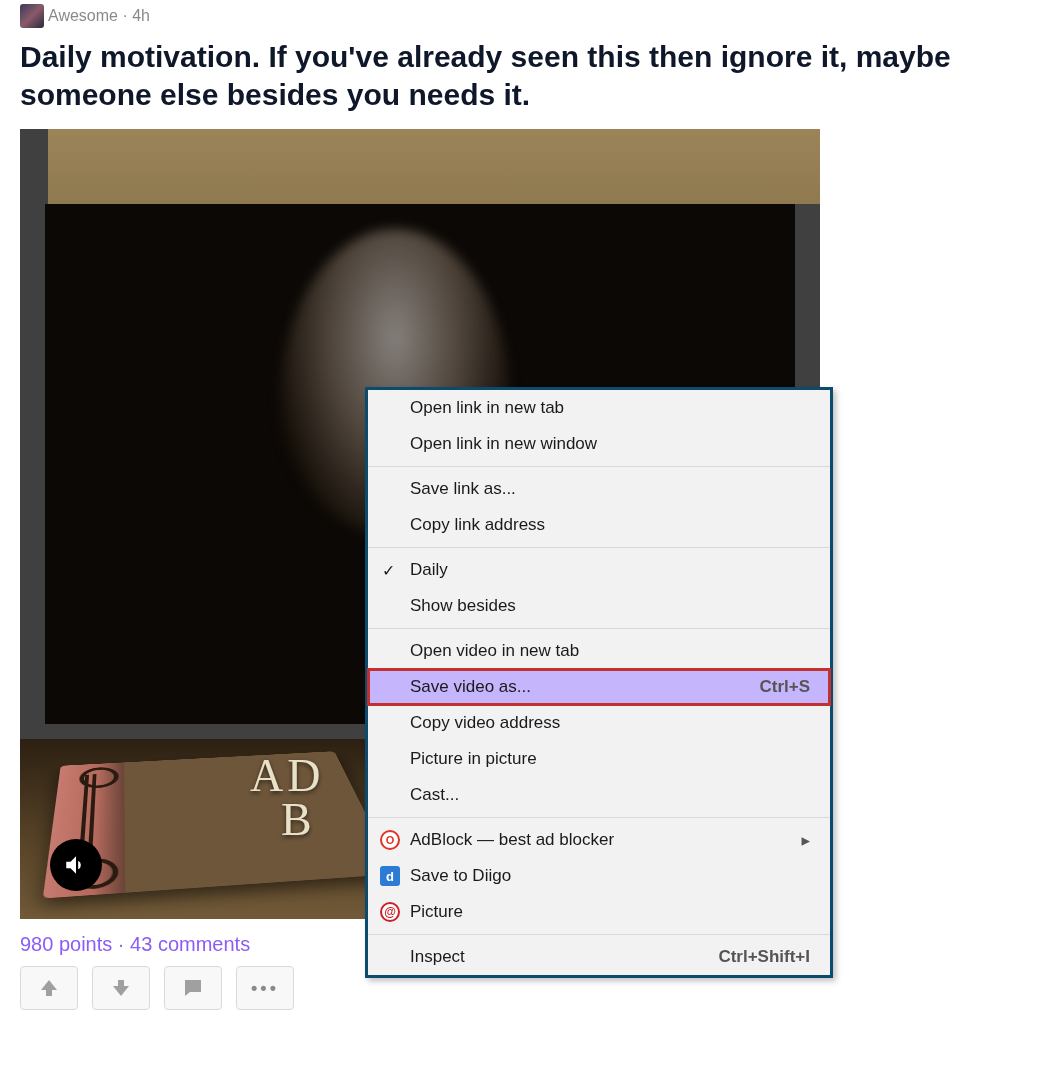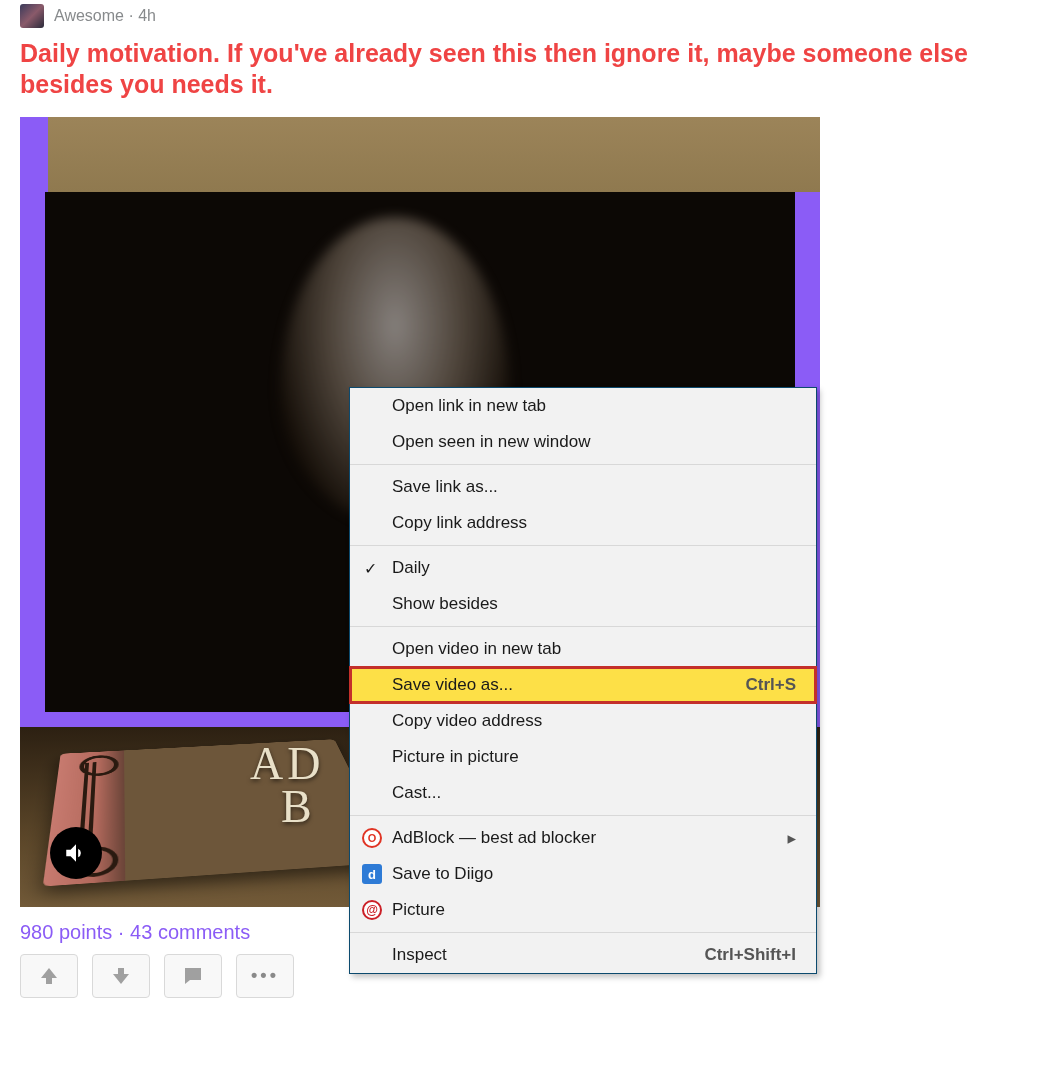--- a/index.html
+++ b/index.html
@@ -10,45 +10,45 @@
     background: #fff;
     width: 1045px;
   }
   .container {
     padding: 4px 20px 0 20px;
     position: relative;
   }
   .post-header {
     display: flex;
     align-items: center;
-    gap: 10px;
+    gap: 4px;
     margin-bottom: 8px;
   }
   .avatar {
     width: 24px;
     height: 24px;
     border-radius: 3px;
     background: linear-gradient(135deg,#3a3a5a 0%, #8a5a6a 50%, #2a2a3a 100%);
   }
   .author-line {
     font-size: 16px;
     color: #878a8c;
   }
   .post-title {
-    font-size: 25px;
+    font-size: 30px;
     font-weight: 700;
-    color: #ef4444;
+    color: #0f172a;
     line-height: 1.25;
     margin: 10px 0 16px 0;
   }
   .video-box {
     width: 800px;
     height: 790px;
     position: relative;
-    background: #8b5cf6;
+    background: #404040;
     overflow: hidden;
     padding-left: 28px;
   }
   .video-top-bar { height: 75px; background: linear-gradient(#9c8459,#8f794f); }
   .video-dark { position:absolute; top:75px; left:25px; right:25px; height:520px; background:#0c0805; }
   .video-face {
     position:absolute; top:100px; left:260px; width:230px; height:310px;
     background: radial-gradient(ellipse at 50% 35%, #9a9490 0%, #5a4f44 40%, #160f08 75%);
     border-radius:50% 50% 46% 54% / 56% 56% 44% 44%;
     filter: blur(6px);
@@ -111,25 +111,25 @@
     background:#f8f8f8;
     display:flex; align-items:center; justify-content:center;
     color:#8a8a8a;
   }
   .more-dots { letter-spacing:3px; font-size:18px; font-weight:700; color:#8a8a8a;}
   .action-btn svg { width:24px; height:24px; fill:#a0a0a0; }
 
   
   .ctx {
     position:absolute;
-    left:349px;
+    left:365px;
     top:387px;
     width:468px;
     background:#f2f2f2;
-    border:1px solid #0c4a6e;
+    border:3px solid #0c4a6e;
     box-shadow:3px 3px 6px rgba(0,0,0,.25);
     font-size:17px;
     color:#1a1a1a;
     z-index:50;
   }
   .ctx-item {
     display:flex;
     align-items:center;
     height:36px;
     padding:0 20px 0 42px;
@@ -142,21 +142,21 @@
   .ctx-item .ext-arrow {
     margin-left:auto; color:#555;
   }
   .ctx-item .shortcut {
     margin-left:auto; color:#555;font-weight:bold;
   }
   .ctx-sep {
     height:1px; background:#d8d8d8; margin:4px 0;
   }
   .ctx-highlight {
-    background:#fde047;
+    background:#c4b5fd;
     outline:3px solid #c4302b;
     outline-offset:-2px;
   }
   .ext-icon {
     position:absolute; left:12px; width:20px; height:20px;
     border-radius:3px; display:flex; align-items:center; justify-content:center;
     font-size:13px; font-weight:700; color:#fff;
   }
   .ic-adblock { background:#fff; border:2px solid #e03424; color:#e03424; border-radius:50%; font-size:11px;}
   .ic-diigo   { background:#2e7bd6; }
@@ -219,21 +219,21 @@
     <div class="action-btn">
       <span class="more-dots">•••</span>
     </div>
   </div>
 
   <div class="ctx" id="ctx">
       <div class="ctx-item">
         <span>Open link in new tab</span>
       </div>
       <div class="ctx-item">
-        <span>Open seen in new window</span>
+        <span>Open link in new window</span>
       </div>
       <div class="ctx-sep"></div>
       <div class="ctx-item">
         <span>Save link as...</span>
       </div>
       <div class="ctx-item">
         <span>Copy link address</span>
       </div>
       <div class="ctx-sep"></div>
       <div class="ctx-item">

